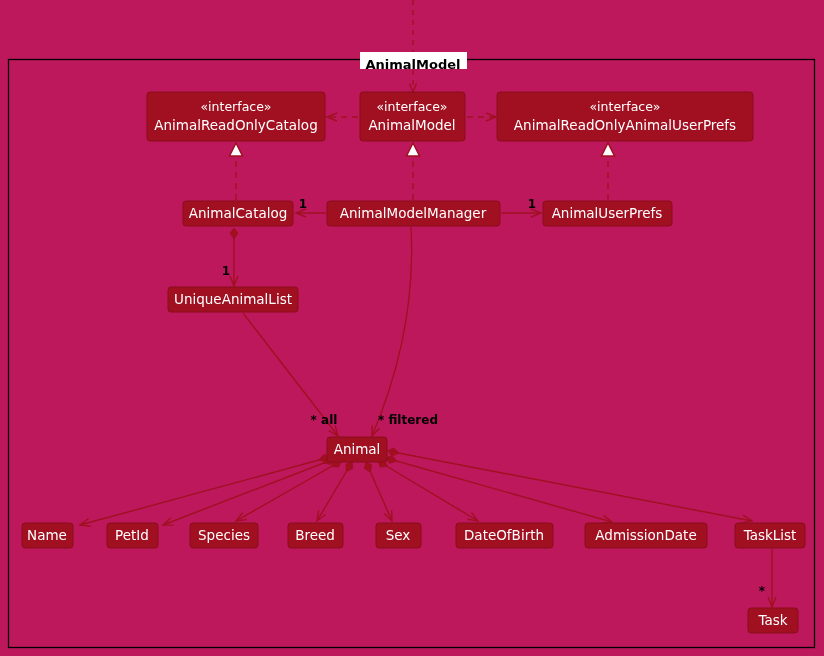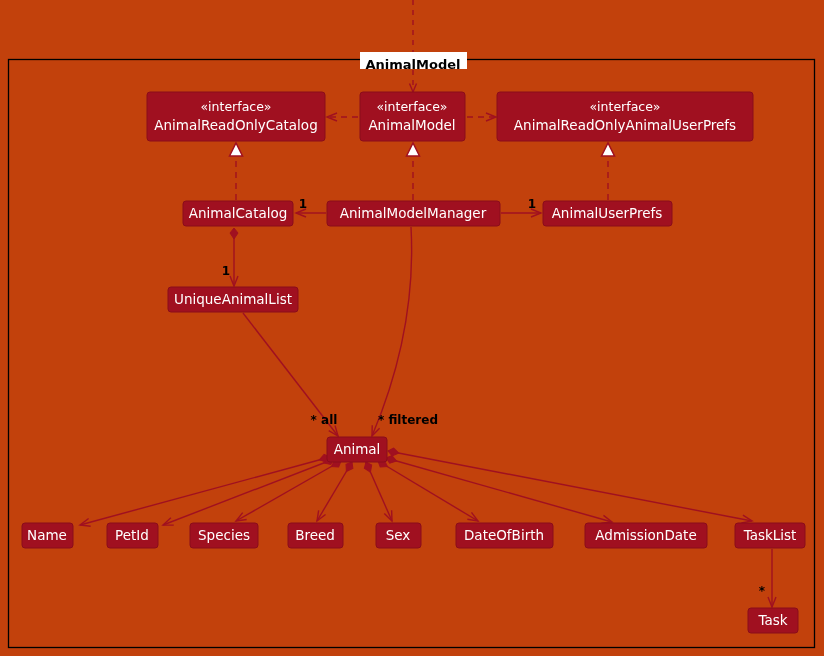--- a/index.html
+++ b/index.html
@@ -1,18 +1,18 @@
 <!DOCTYPE html>
 <html><head>
 <meta charset="utf-8">
 <style>
   html,body{margin:0;padding:0;background:#ffffff;}
   body{width:824px;height:656px;overflow:hidden;
        font-family:"DejaVu Sans",sans-serif;}
-  #stage{position:relative;width:824px;height:656px;background:#c2410c;}
+  #stage{position:relative;width:824px;height:656px;background:#be185d;}
   svg{position:absolute;top:0;left:0;width:824px;height:656px;display:block;}
   .node-label{font-family:"DejaVu Sans",sans-serif;fill:#ffffff;}
   .mult-label{font-family:"DejaVu Sans",sans-serif;font-weight:bold;fill:#000000;font-size:12px;}
   .frame-title{font-family:"DejaVu Sans",sans-serif;font-weight:bold;fill:#000000;font-size:13px;}
 </style>
 </head>
 <body>
 
 <div id="stage">
   <svg viewBox="0 0 824 656">

